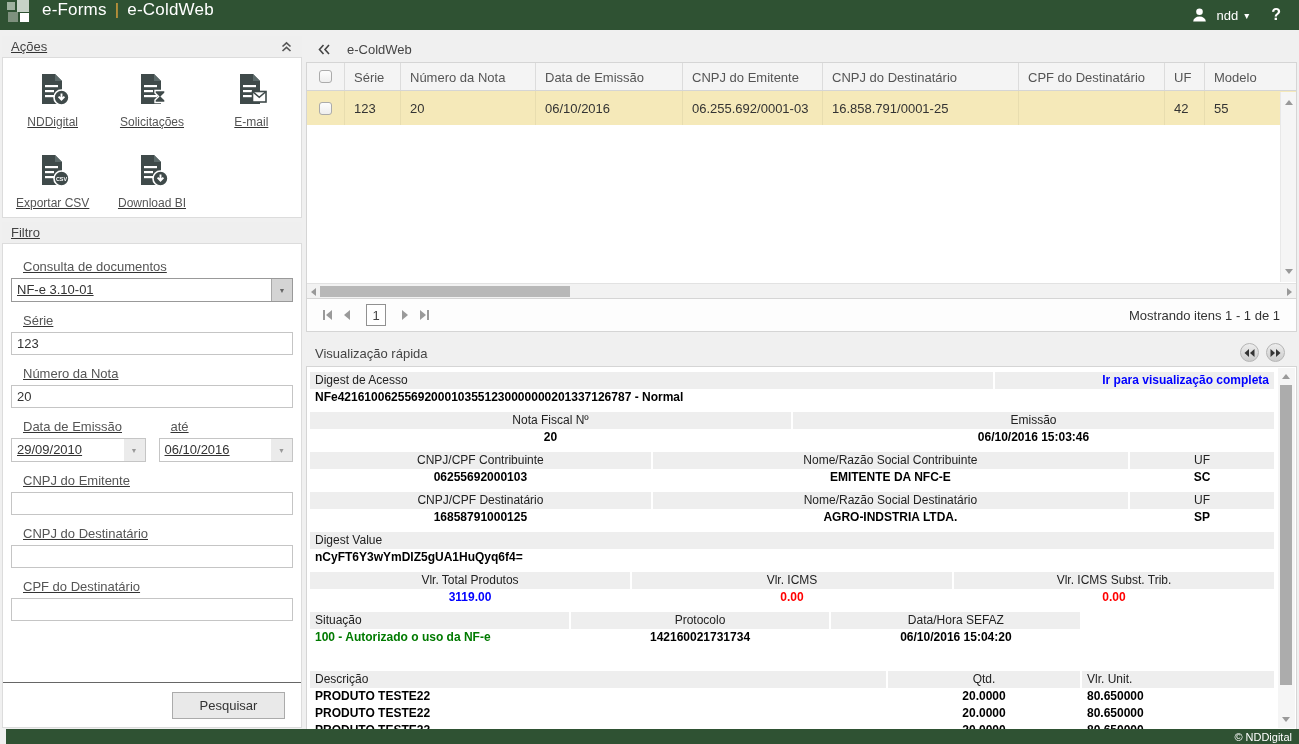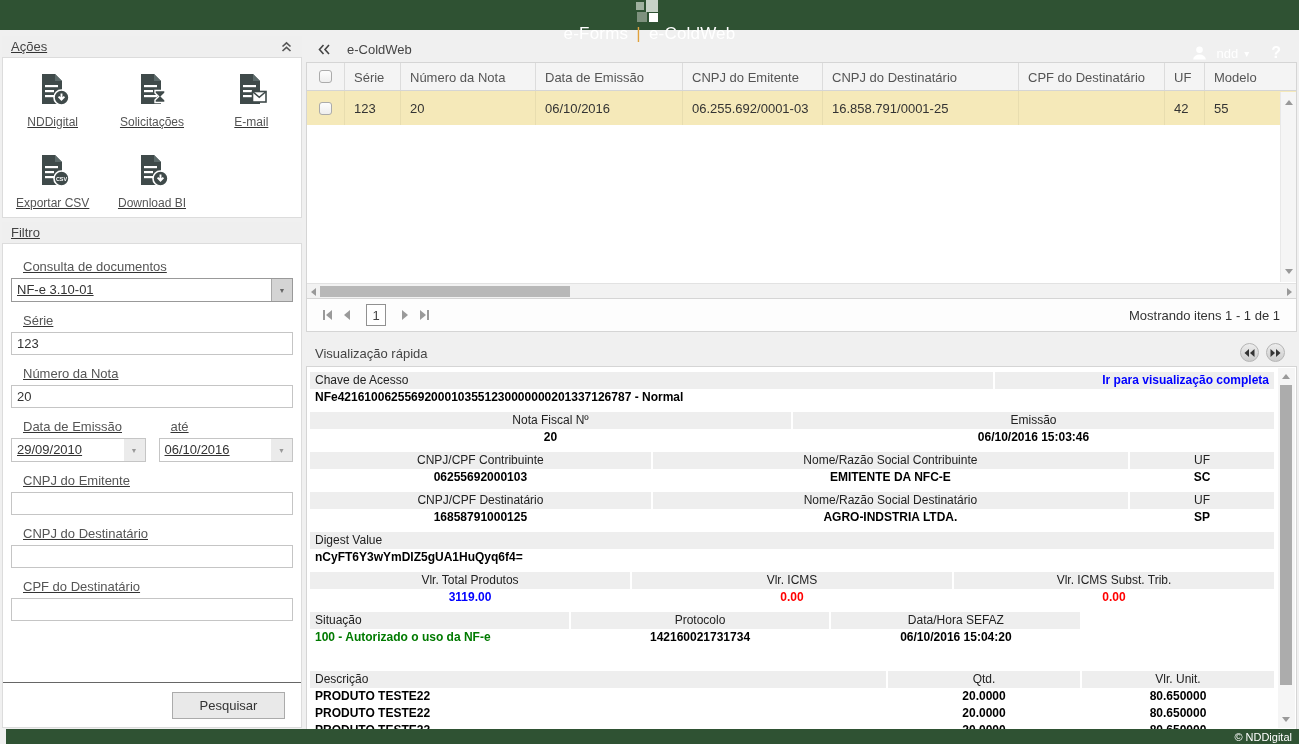--- a/index.html
+++ b/index.html
@@ -8,21 +8,21 @@
     position:relative; width:1299px; height:744px; overflow:hidden;
     background:#F0F0F0;
     font-family:"Liberation Sans","DejaVu Sans",sans-serif;
     color:#333;
   }
 
   
   .topbar {
     position:absolute; left:0; top:0; width:100%; height:30px;
     background:var(--brand-green,#2F5233);
-    display:flex; align-items:center; color:#fff;flex-direction:column;
+    display:flex; color:#fff;
   }
   .logo { width:26px; height:24px; margin:0 9px 0 7px; position:relative; flex:0 0 auto; }
   .logo i { position:absolute; display:block; }
   .logo .sq-a { left:0;  top:2px;  width:8px;  height:8px;  background:#9FB19F; }
   .logo .sq-b { left:10px; top:0;  width:12px; height:12px; background:#C7D2C7; }
   .logo .sq-c { left:1px; top:12px; width:10px; height:10px; background:#7E917E; }
   .logo .sq-d { left:13px; top:13px; width:9px; height:9px; background:#FFFFFF; }
   .topbar-title { font-size:17px; letter-spacing:0.2px; }
   .topbar-title .pipe { color:var(--pipe-orange,#E0A13C); margin:0 8px; font-weight:400; }
   .topbar-right { margin-left:auto; display:flex; align-items:center; margin-right:18px; font-size:13px; }
@@ -125,21 +125,21 @@
     background:linear-gradient(#EDEDED,#CCC); display:flex; align-items:center; justify-content:center; cursor:pointer;
   }
   .qv-body {
     background:#fff; border:1px solid #D5D5D5; height:364px; position:relative;
     padding:5px 22px 0 3px; font-size:12px; color:#222; overflow:hidden;
   }
   .qvrow { display:flex; margin-bottom:1px; line-height:15px; }
   .qvrow > div + div { margin-left:2px; }
   .qvh { background:#EEE; padding:1px 5px; }
   .qvv { font-weight:bold; padding:0 5px 1px; color:#000; }
-  .ctr { text-align:center; } .rgt { text-align:center; }
+  .ctr { text-align:center; } .rgt { text-align:left; }
   .w50 { width:50%; } .w71 { width:71%; } .w29 { width:29%; }
   .w355 { width:35.5%; } .w495 { width:49.5%; } .w15 { width:15%; }
   .w33 { width:33.33%; } .w27 { width:27%; } .w26 { width:26%; } .w20sp { width:20%; background:transparent; }
   .w60 { width:60%; } .w20 { width:20%; }
   .full { width:100%; }
   .qv-link { color:var(--link-blue,#0000FF); font-weight:bold; text-align:right; cursor:pointer; }
   .blue { color:var(--value-blue,#0000FF); } .red { color:var(--negative-red,#FF0000); }
   .green { color:var(--status-green,#008000); }
   .sec-gap { height:5px; } .big-gap { height:24px; }
   .qv-scroll { position:absolute; right:1px; top:1px; bottom:1px; width:17px; background:#F5F5F5; }
@@ -400,21 +400,21 @@
           <svg width="11" height="8" viewBox="0 0 11 8">
               <path d="M6 0 L10.5 4 L6 8 z" fill="#333"></path>
               <path d="M0.5 0 L5 4 L0.5 8 z" fill="#333"></path>
             </svg>
         </span>
       </span>
     </div>
 
     <div class="qv-body">
       <div class="qvrow">
-        <div class="qvh w71">Chave de Acesso</div>
+        <div class="qvh w71">Digest de Acesso</div>
         <div class="qvh w29 qv-link">Ir para visualização completa</div>
       </div>
       <div class="qvrow">
           <div class="qvv full">NFe42161006255692000103551230000000201337126787 - Normal</div>
         </div>
       <div class="sec-gap"></div>
 
       <div class="qvrow">
         <div class="qvh w50 ctr">Nota Fiscal Nº</div>
         <div class="qvh w50 ctr">Emissão</div>

